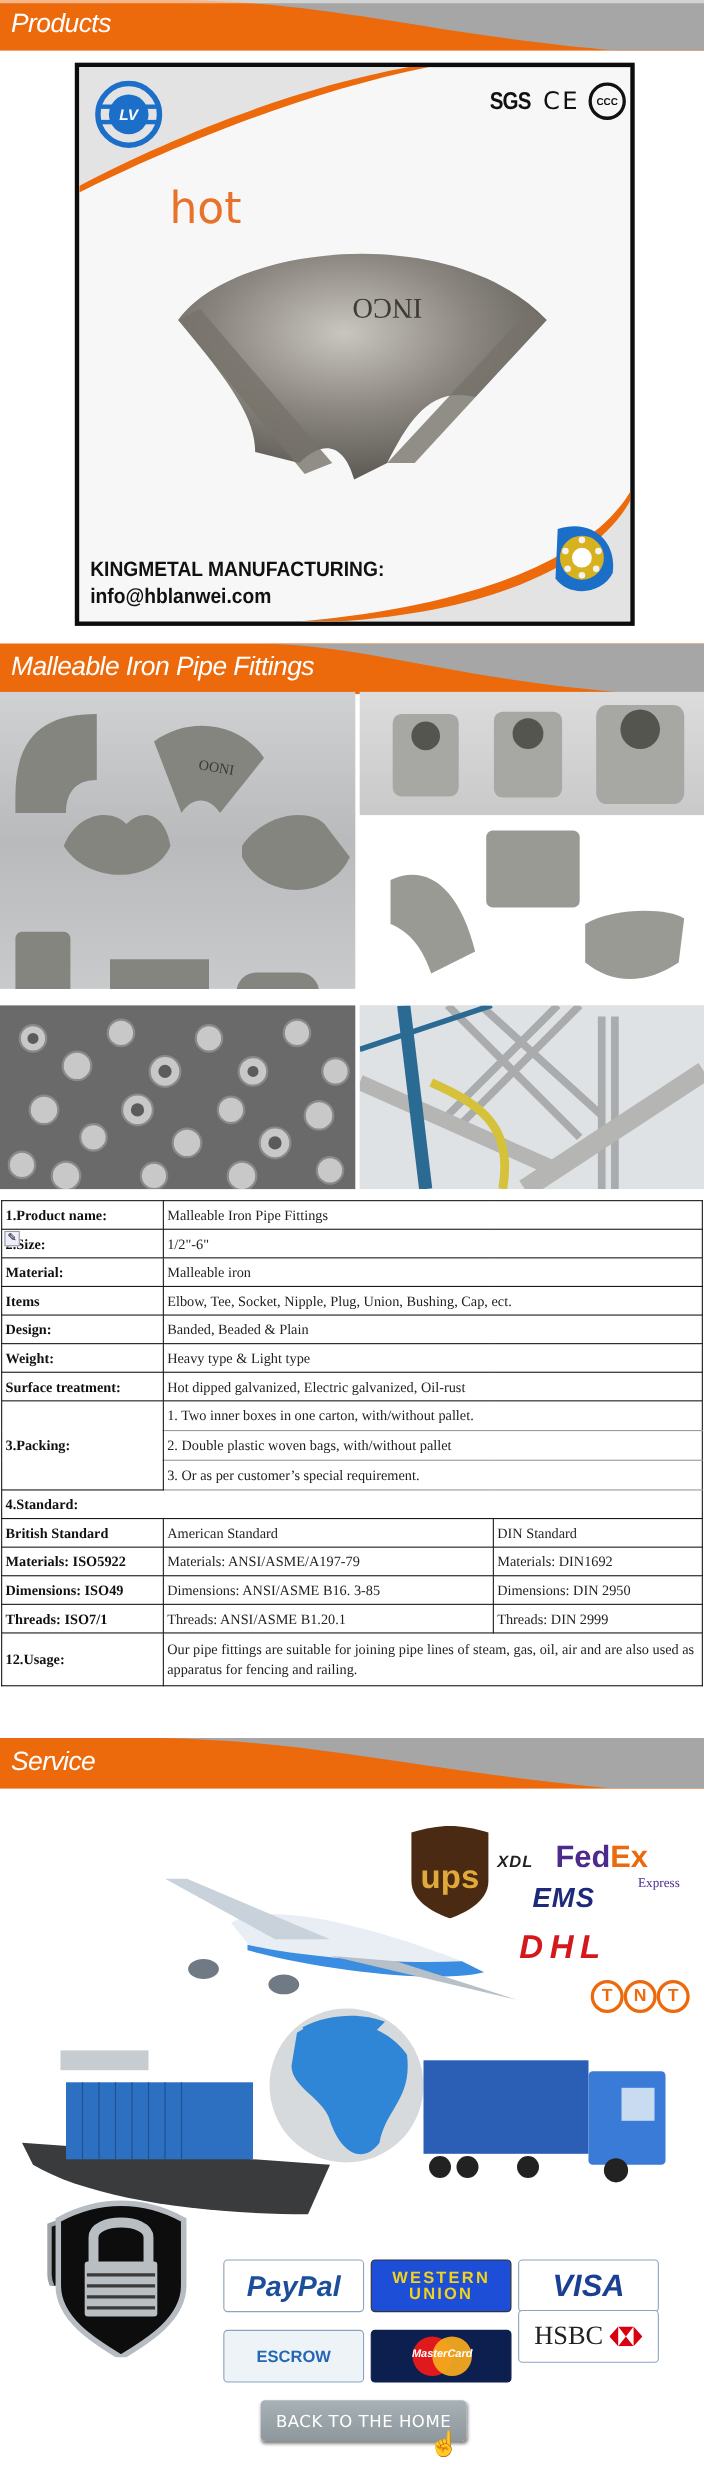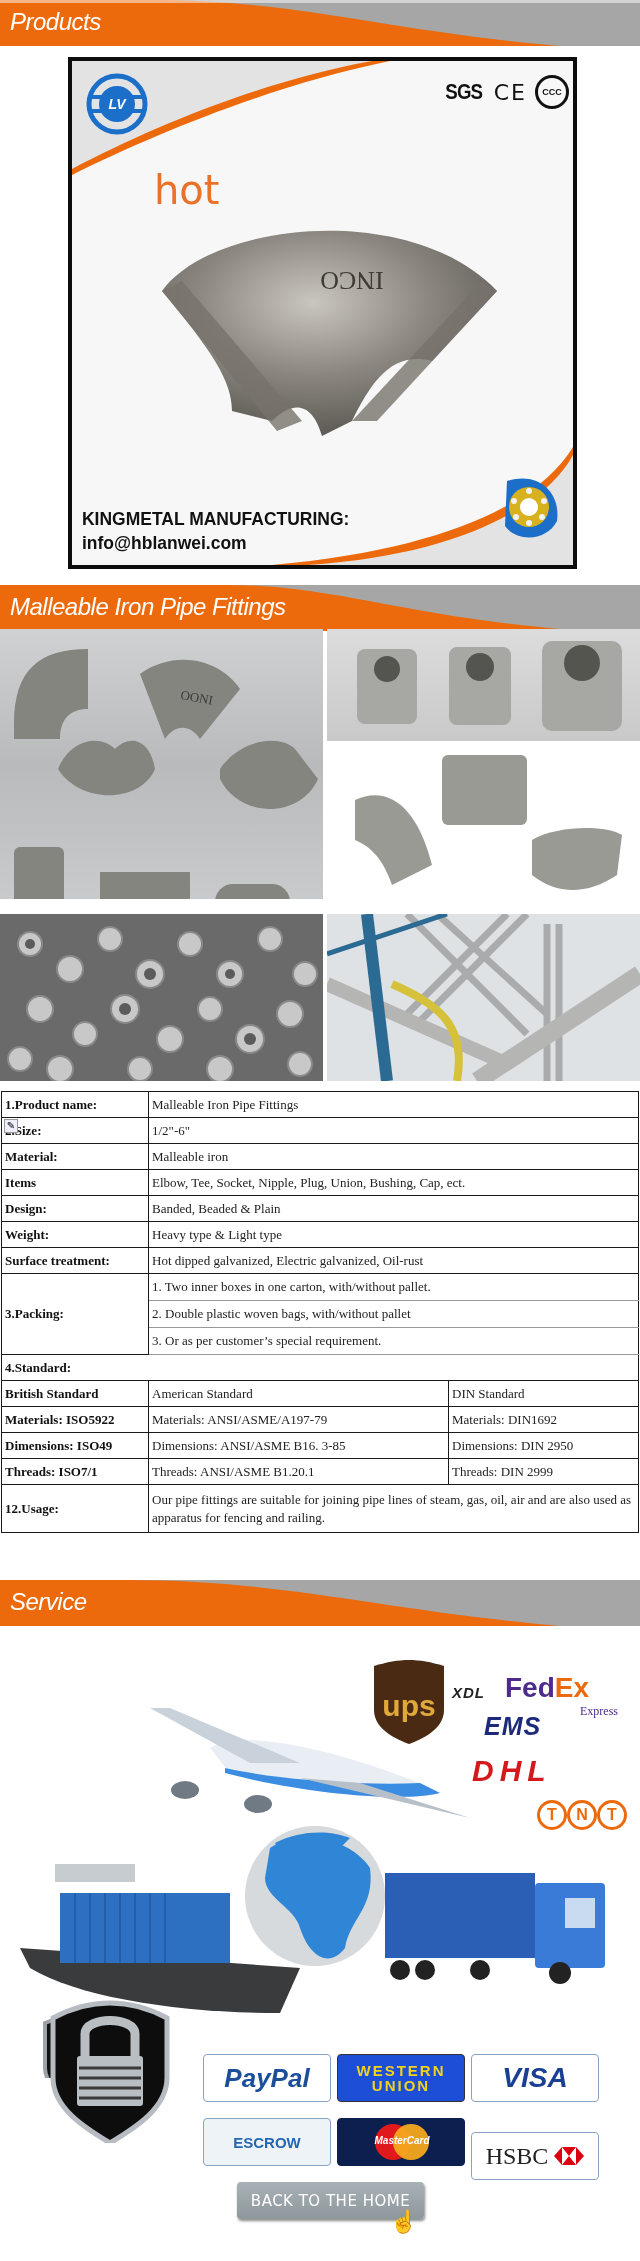--- a/index.html
+++ b/index.html
@@ -377,21 +377,21 @@
   <div class="pay" style="left:203px;top:490px;background:#eef3f7;">
     <span style="font-weight:bold;font-size:15px;color:#2467b3;">ESCROW</span>
   </div>
   <div class="pay" style="left:337px;top:490px;background:#0d1f4e;border-color:#0d1f4e;">
     <div style="position:relative;width:64px;height:40px;">
       <div style="position:absolute;left:6px;top:2px;width:36px;height:36px;border-radius:50%;background:#e0191c;"></div>
       <div style="position:absolute;left:24px;top:2px;width:36px;height:36px;border-radius:50%;background:#f4a81d;opacity:0.95;"></div>
       <span style="position:absolute;left:0;top:13px;width:66px;text-align:center;font-style:italic;font-weight:bold;font-size:10px;color:#fff;">MasterCard</span>
     </div>
   </div>
-  <div class="pay" style="left:471px;top:504px;text-align:right;">
+  <div class="pay" style="left:471px;top:472px;text-align:right;">
     <span style="font-family:'Liberation Serif',serif;font-size:24px;color:#222;margin-right:6px;">HSBC</span>
     <svg width="30" height="18" viewBox="0 0 30 18">
       <path d="M0 9 L8 0 L22 0 L30 9 L22 18 L8 18 Z" fill="#db0011"></path>
       <path d="M8 0 L15 9 L8 18 Z M22 0 L15 9 L22 18 Z" fill="#fff"></path>
     </svg>
   </div>
 </div>
 
 <div class="back-btn">BACK TO THE HOME</div>
 <div class="hand">☝</div>

